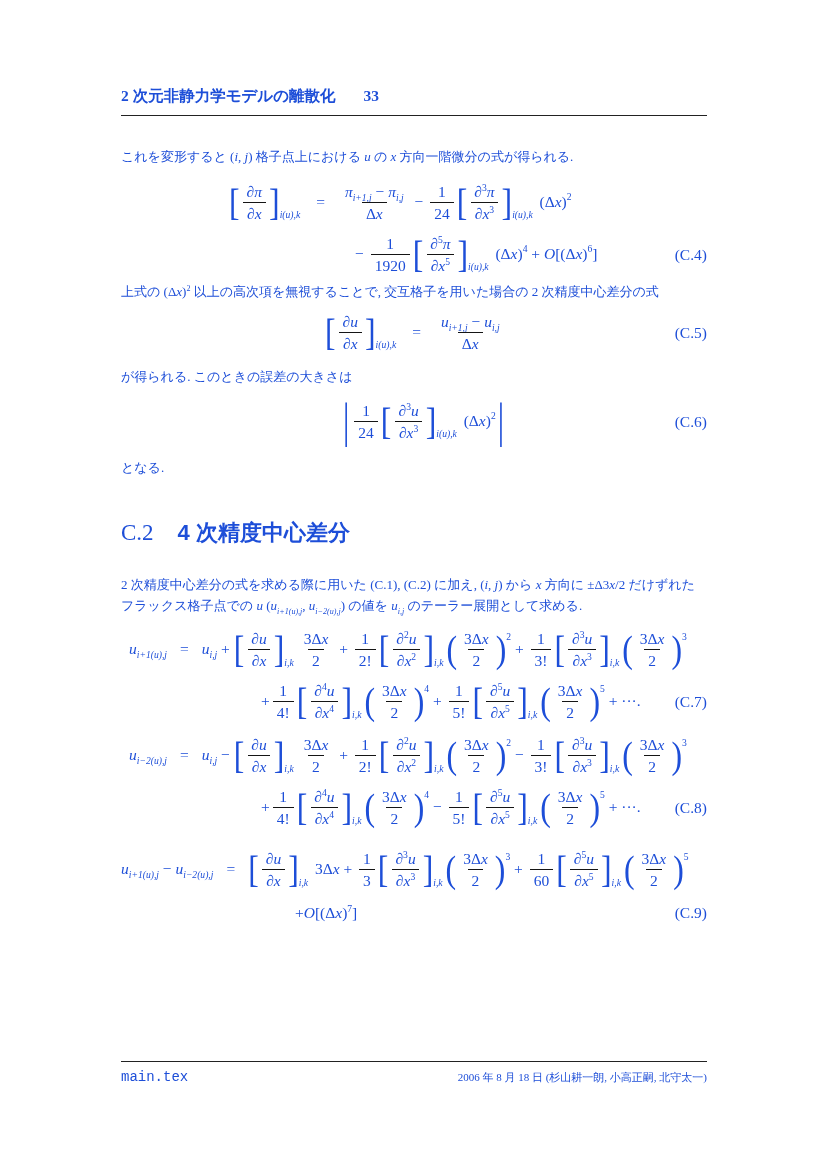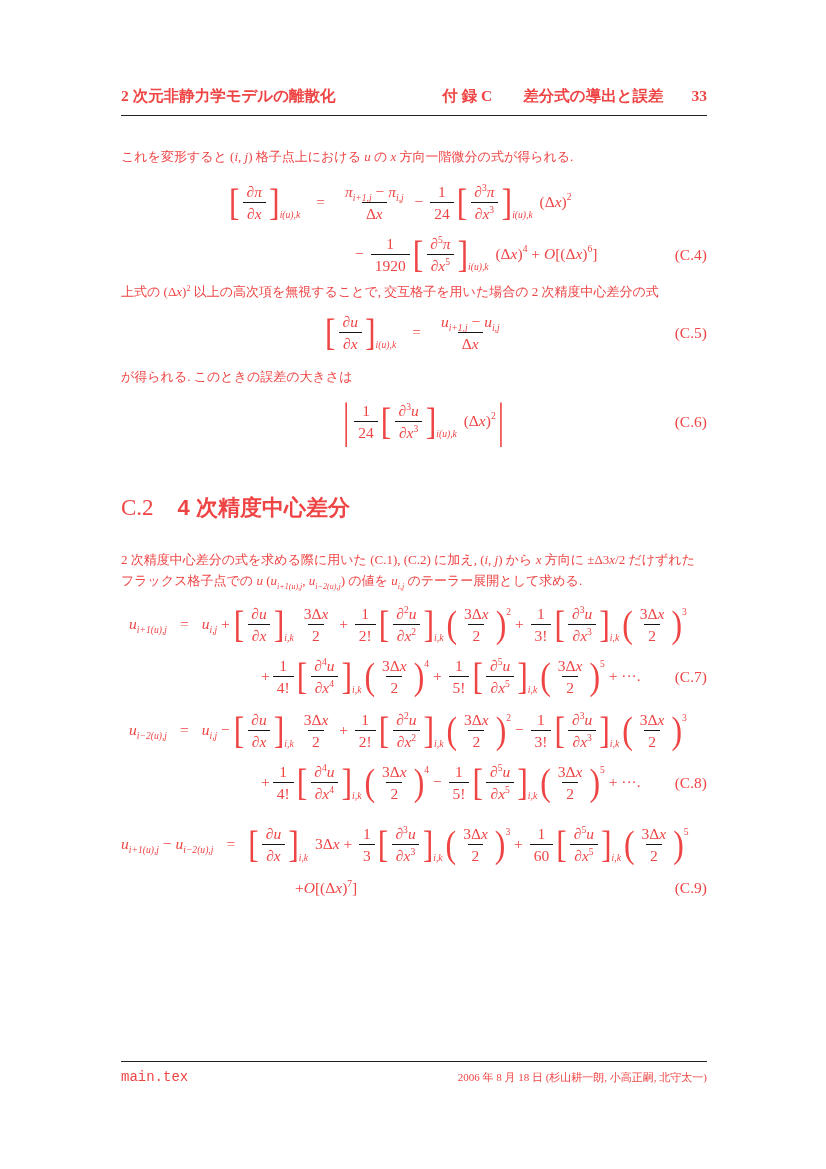--- a/index.html
+++ b/index.html
@@ -1,20 +1,20 @@
 <!DOCTYPE html>
 <html><head>
 <meta charset="utf-8">
 <style>
   * { box-sizing: border-box; }
   html, body { margin: 0; padding: 0; }
   body { background: #fff; }
   .page {
     position: relative; width: 826px; height: 1169px; background: #fff;
-    font-family: "Liberation Serif", "DejaVu Serif", serif; color: #ef4444;
+    font-family: "Liberation Serif", "DejaVu Serif", serif; color: #1d4ed8;
     overflow: hidden; outline: 1px solid #d8d8d8;
   }
   .inner { position: absolute; left: 121px; top: 86px; width: 586px; }
 
   
   .header { display: flex; align-items: baseline; font-weight: bold; font-size: 15.5px;
             border-bottom: 1.6px solid #222; padding-bottom: 8px; }
   .h-title { margin-left: auto; }
   .h-page { margin-left: 28px; }
 
@@ -78,21 +78,20 @@
   .f-right { margin-left: auto; font-size: 11px; }
 </style>
 </head>
 <body>
 
 <div class="page">
   <div class="inner">
 
     <div class="header">
       <span class="h-left">2 次元非静力学モデルの離散化</span>
-      <span class="h-title">付 録 C　　差分式の導出と誤差</span>
       <span class="h-page">33</span>
     </div>
 
     <p class="para p1">これを変形すると (<i>i</i>, <i>j</i>) 格子点上における <i>u</i> の <i>x</i> 方向一階微分の式が得られる.</p>
 
     <div class="eqblock eq-c4">
       <div class="eqline">
         <span class="math ind-c4l1"><span class="b">[</span><span class="f">
               <span class="n">∂<i>π</i></span>
               <span class="d">∂<i>x</i></span>
@@ -142,20 +141,21 @@
               <span class="n">1</span>
               <span class="d">24</span>
             </span><span class="b">[</span><span class="f">
               <span class="n">∂<sup>3</sup><i>u</i></span>
               <span class="d">∂<i>x</i><sup>3</sup></span>
             </span><span class="b">]</span><sub class="lo"><i>i</i>(<i>u</i>),<i>k</i></sub> (Δ<i>x</i>)<sup>2</sup><span class="bv">|</span></span>
         <span class="eqlabel">(C.6)</span>
       </div>
     </div>
 
+    <p class="para p4">となる.</p>
 
     <h2 class="sec">
       <span class="secnum">C.2</span>
       <span class="sectitle">4 次精度中心差分</span>
     </h2>
 
     <p class="para p5">2 次精度中心差分の式を求める際に用いた (C.1), (C.2) に加え, (<i>i</i>, <i>j</i>) から <i>x</i> 方向に ±Δ3<i>x</i>/2 だけずれたフラックス格子点での <i>u</i> (<i>u</i><sub><i>i</i>+1(<i>u</i>),<i>j</i></sub>, <i>u</i><sub><i>i</i>−2(<i>u</i>),<i>j</i></sub>) の値を <i>u</i><sub><i>i</i>,<i>j</i></sub> のテーラー展開として求める.</p>
 
     <div class="eqblock eq-c7">
       <div class="eqline">

